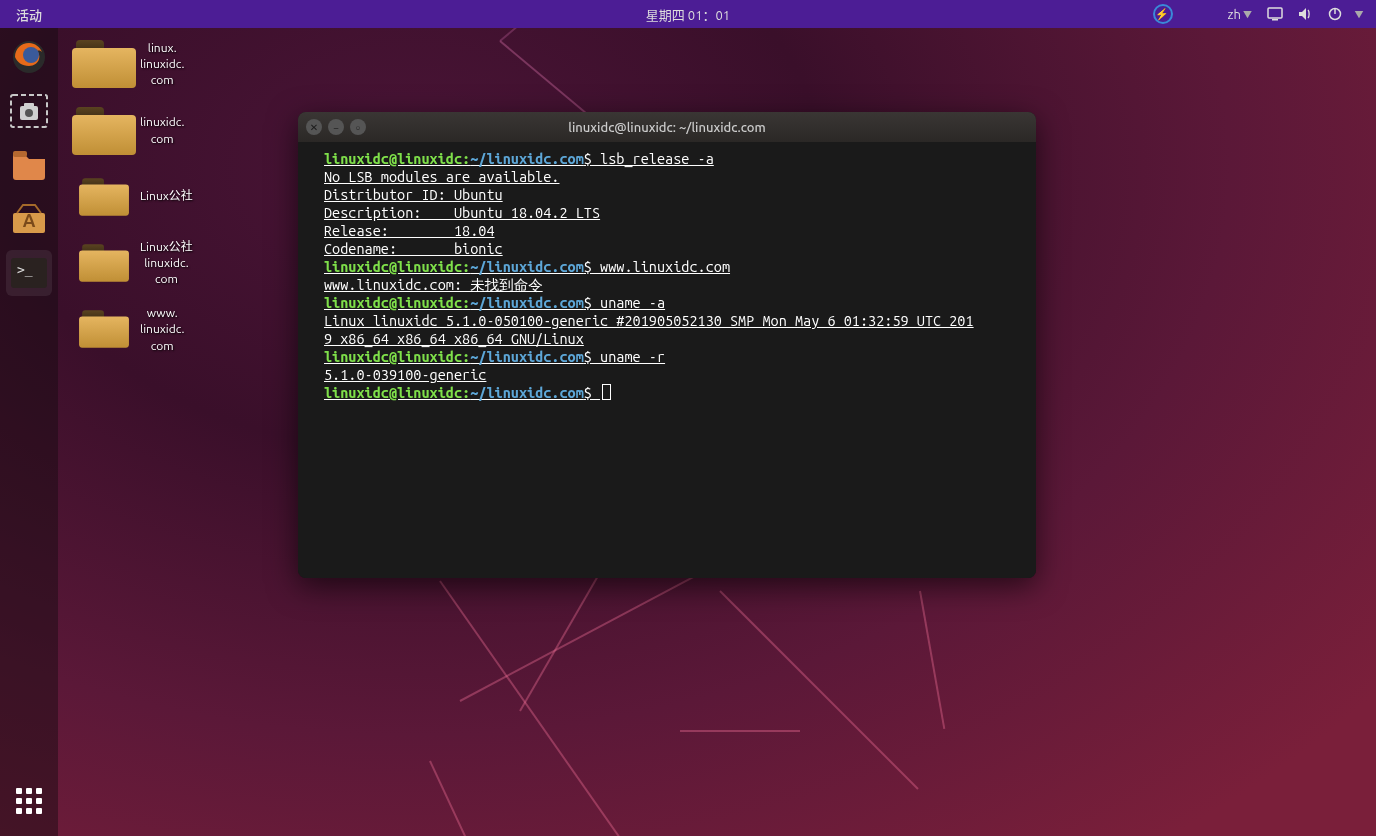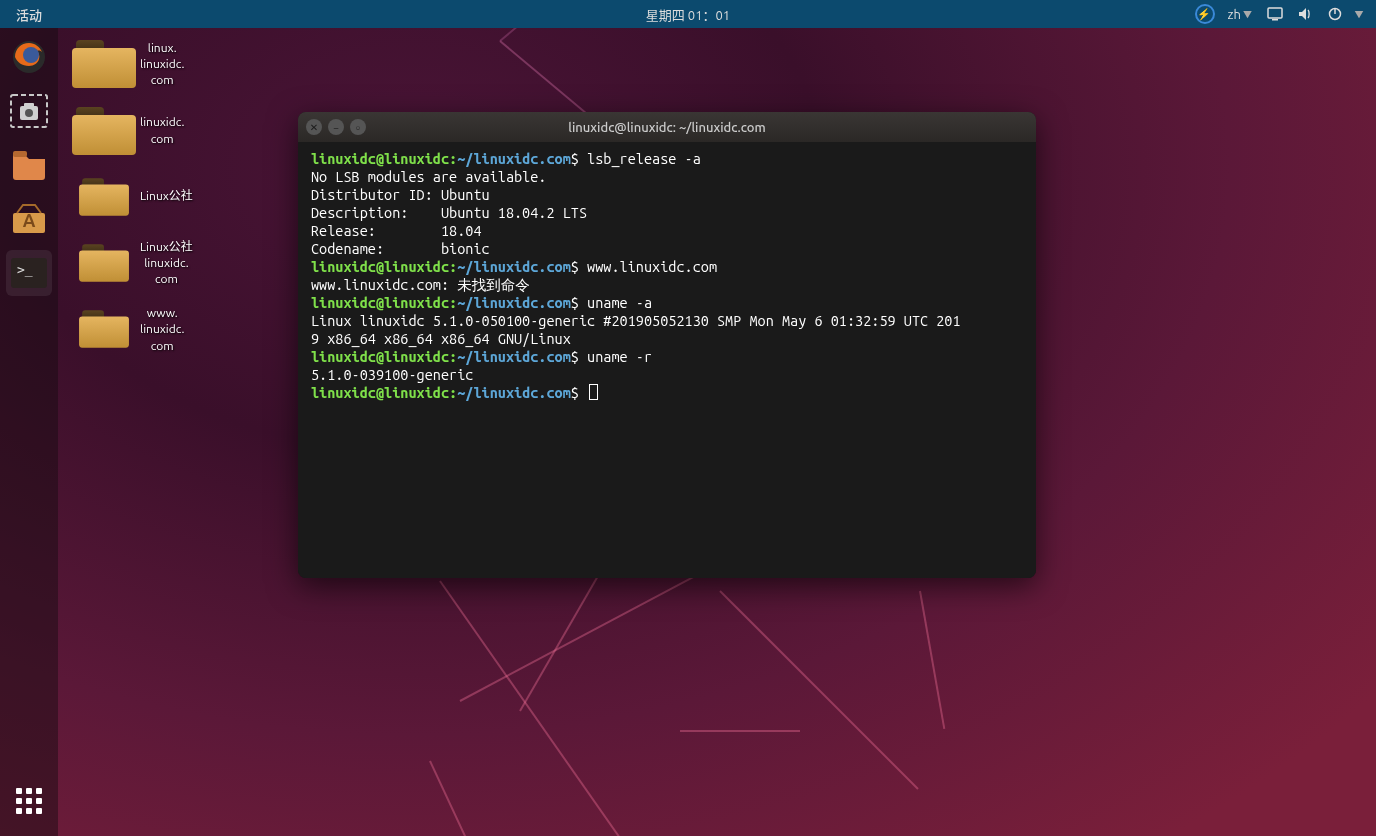--- a/index.html
+++ b/index.html
@@ -18,29 +18,29 @@
 .geo5{left:430px; top:760px; width:240px; transform:rotate(65deg);}
 .geo6{left:520px; top:710px; width:260px; transform:rotate(-60deg);}
 .geo7{left:920px; top:590px; width:140px; transform:rotate(80deg);}
 .geo8{left:680px; top:730px; width:120px; transform:rotate(0deg);}
 .geo9{left:500px; top:40px; width:160px; transform:rotate(40deg); background:rgba(180,90,140,0.5);}
 .geo10{left:500px; top:40px; width:160px; transform:rotate(-40deg); background:rgba(150,70,120,0.5);}
 
 
 .topbar{
   position:absolute; top:0; left:0; right:0; height:28px;
-  background:#0c4a6e; display:flex; align-items:center;
+  background:#4c1d95; display:flex; align-items:center;
   font-size:13px; color:#ddd;
 }
 .topbar .activities{ padding:0 16px; font-weight:500;}
 .topbar .center{ position:absolute; left:50%; transform:translateX(-50%);}
 .topbar .right{ margin-left:auto; display:flex; align-items:center; gap:4px; padding-right:10px;}
 .sysicon{ width:26px; height:28px; display:flex; align-items:center; justify-content:center; color:#ddd;}
 .sysicon svg, .sysicon span{ display:block;}
-.lang{ display:flex; align-items:center; gap:2px; padding:0 6px;}
+.lang{ display:flex; align-items:center; gap:2px; padding:0 6px;margin-left:42px;}
 .caret-d{ font-size:9px; color:#aaa;}
 .pwr-circle{ width:20px; height:20px; border:2px solid #3a89d8; border-radius:50%; display:flex; align-items:center; justify-content:center; color:#5aa3f0; font-size:11px; font-weight:bold;}
 
 
 .dock{
   position:absolute; left:0; top:28px; bottom:0; width:58px;
   background:rgba(20,10,16,0.45);
   display:flex; flex-direction:column; align-items:center; padding-top:6px; gap:8px;
 }
 .dock-item{ width:46px; height:46px; display:flex; align-items:center; justify-content:center; border-radius:6px;}
@@ -65,23 +65,23 @@
   box-shadow:0 8px 30px rgba(0,0,0,0.6);
 }
 .term-titlebar{
   height:30px; background:linear-gradient(#3a3634,#2b2826);
   display:flex; align-items:center; padding:0 8px;
   color:#ccc; font-size:13px;
 }
 .wbtn{ width:16px; height:16px; border-radius:50%; background:#555; margin-right:6px; display:flex; align-items:center; justify-content:center; color:#1a1a1a; font-size:10px;}
 .term-title{ position:absolute; left:50%; transform:translateX(-50%); font-weight:500;}
 .term-body{
-  padding:8px 13px; font-family:"Ubuntu Mono","DejaVu Sans Mono",monospace;
+  padding:8px 26px; font-family:"Ubuntu Mono","DejaVu Sans Mono",monospace;
   font-size:14.5px; line-height:18px; color:#fff; white-space:pre;
-  background:#1a1a1a; height:calc(100% - 30px); overflow:hidden;
+  background:#1a1a1a; height:calc(100% - 30px); overflow:hidden;text-decoration:underline;
 }
 .p-user{ color:#7fe04a; font-weight:bold;}
 .p-path{ color:#5da7d8; font-weight:bold;}
 .p-dollar{ color:#fff;}
 .cursor{ display:inline-block; width:9px; height:16px; border:1.5px solid #fff; margin-left:2px; vertical-align:-2px;}
 </style>
 </head>
 <body>
 
 <div class="geo-line geo9"></div>

